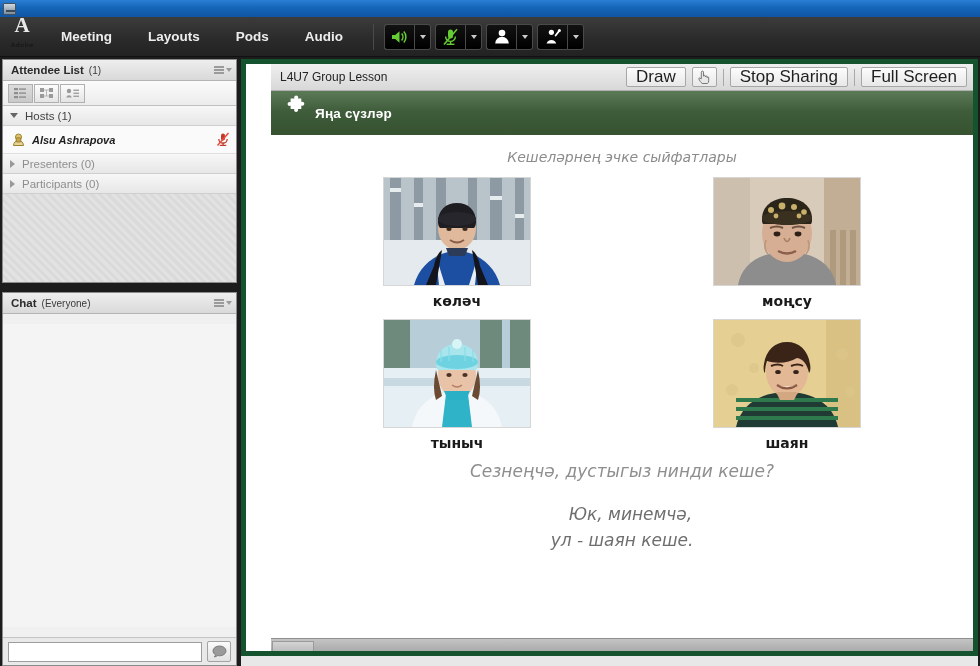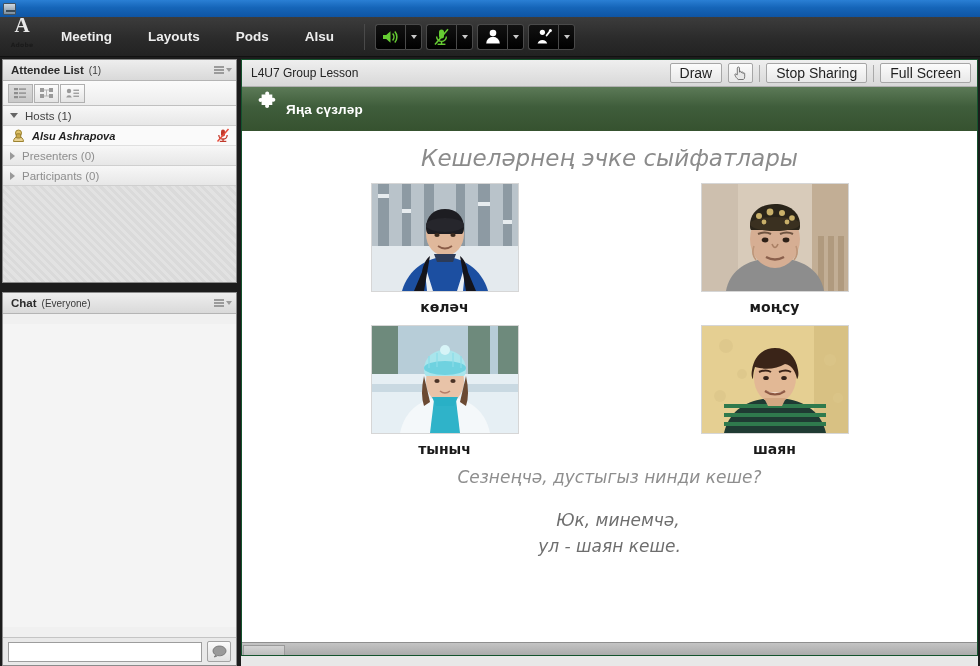--- a/index.html
+++ b/index.html
@@ -173,21 +173,21 @@
     margin-right: 7px;
   }
   .tri-right {
     border-top: 4px solid transparent;
     border-bottom: 4px solid transparent;
     border-left: 5px solid #9a9a9a;
     margin-right: 7px;
   }
   .group-row.collapsed { color: #8e8e8e; }
   .attendee-row {
-    height: 20px;
+    height: 28px;
     background: #fafafa;
     border-bottom: 1px solid #e0e0e0;
     display: flex; align-items: center;
     padding: 0 6px 0 8px;
     flex: none;
   }
   .host-icon { width: 15px; height: 15px; flex: none; margin-right: 6px; }
   .attendee-name {
     font-size: 11px; font-style: italic; font-weight: bold; color: #1e1e1e;
   }
@@ -228,41 +228,42 @@
   
   .rightcol {
     flex: 1;
     display: flex; flex-direction: column;
     padding: 2px 2px 0 4px;
     min-width: 0;
   }
   .share-pod {
     flex: 1;
     background: #ffffff;
-    border: 1px solid #14532d;
+    border: 5px solid #14532d;
     display: flex; flex-direction: column;
     overflow: hidden;
+    padding-left: 25px;
   }
   .share-header {
     height: 27px;
     background: linear-gradient(to bottom, #efefef, #d8d8d8);
     border-bottom: 1px solid #b0b0b0;
     display: flex; align-items: center;
     padding: 0 6px 0 9px;
     flex: none;
   }
   .share-title { font-size: 12px; color: #232323; }
   .share-actions { margin-left: auto; display: flex; align-items: center; gap: 6px; }
   .hbtn {
     height: 20px;
     background: linear-gradient(to bottom, #fcfcfc, #e8e8e8);
     border: 1px solid #a6a6a6;
     border-radius: 2px;
     padding: 0 9px;
-    font-size: 14px;
+    font-size: 17px;
     color: #1f1f1f;
     display: flex; align-items: center; justify-content: center;
     white-space: nowrap;
     font-family: "Liberation Sans", sans-serif;
   }
   .hbtn.icon-only { padding: 0; width: 25px; }
   .vsep { width: 1px; height: 17px; background: #a9a9a9; }
 
   
   .slide {
@@ -286,21 +287,21 @@
     font-weight: bold;
     letter-spacing: .2px;
   }
   .slide-inner {
     flex: 1;
     padding: 14px 0 0 0;
     display: flex; flex-direction: column;
     align-items: center;
   }
   .slide-title {
-    font-size: 23px;
+    font-size: 14px;
     font-style: italic;
     color: #8b8b8b;
     font-family: "DejaVu Sans", sans-serif;
     margin-bottom: 12px;
     white-space: nowrap;
   }
   .cards {
     display: grid;
     grid-template-columns: 300px 300px;
     justify-content: center;
@@ -373,21 +374,21 @@
 
 <div class="menubar">
   <div class="adobe-logo">
     <span class="glyph">A</span>
     <span class="word">Adobe</span>
   </div>
 
   <div class="menu-item">Meeting</div>
   <div class="menu-item">Layouts</div>
   <div class="menu-item">Pods</div>
-  <div class="menu-item">Alsu</div>
+  <div class="menu-item">Audio</div>
 
   <div class="menu-sep"></div>
 
   <div class="tool-group">
     <div class="tool-btn">
       <svg width="19" height="16" viewBox="0 0 19 16">
         <path d="M2 6h3.2L9.5 2.3v11.4L5.2 10H2z" fill="#66cc33"></path>
         <path d="M11.6 4.6a5 5 0 010 6.8" stroke="#66cc33" stroke-width="1.5" fill="none"></path>
         <path d="M13.8 2.6a8 8 0 010 10.8" stroke="#66cc33" stroke-width="1.5" fill="none"></path>
       </svg>

